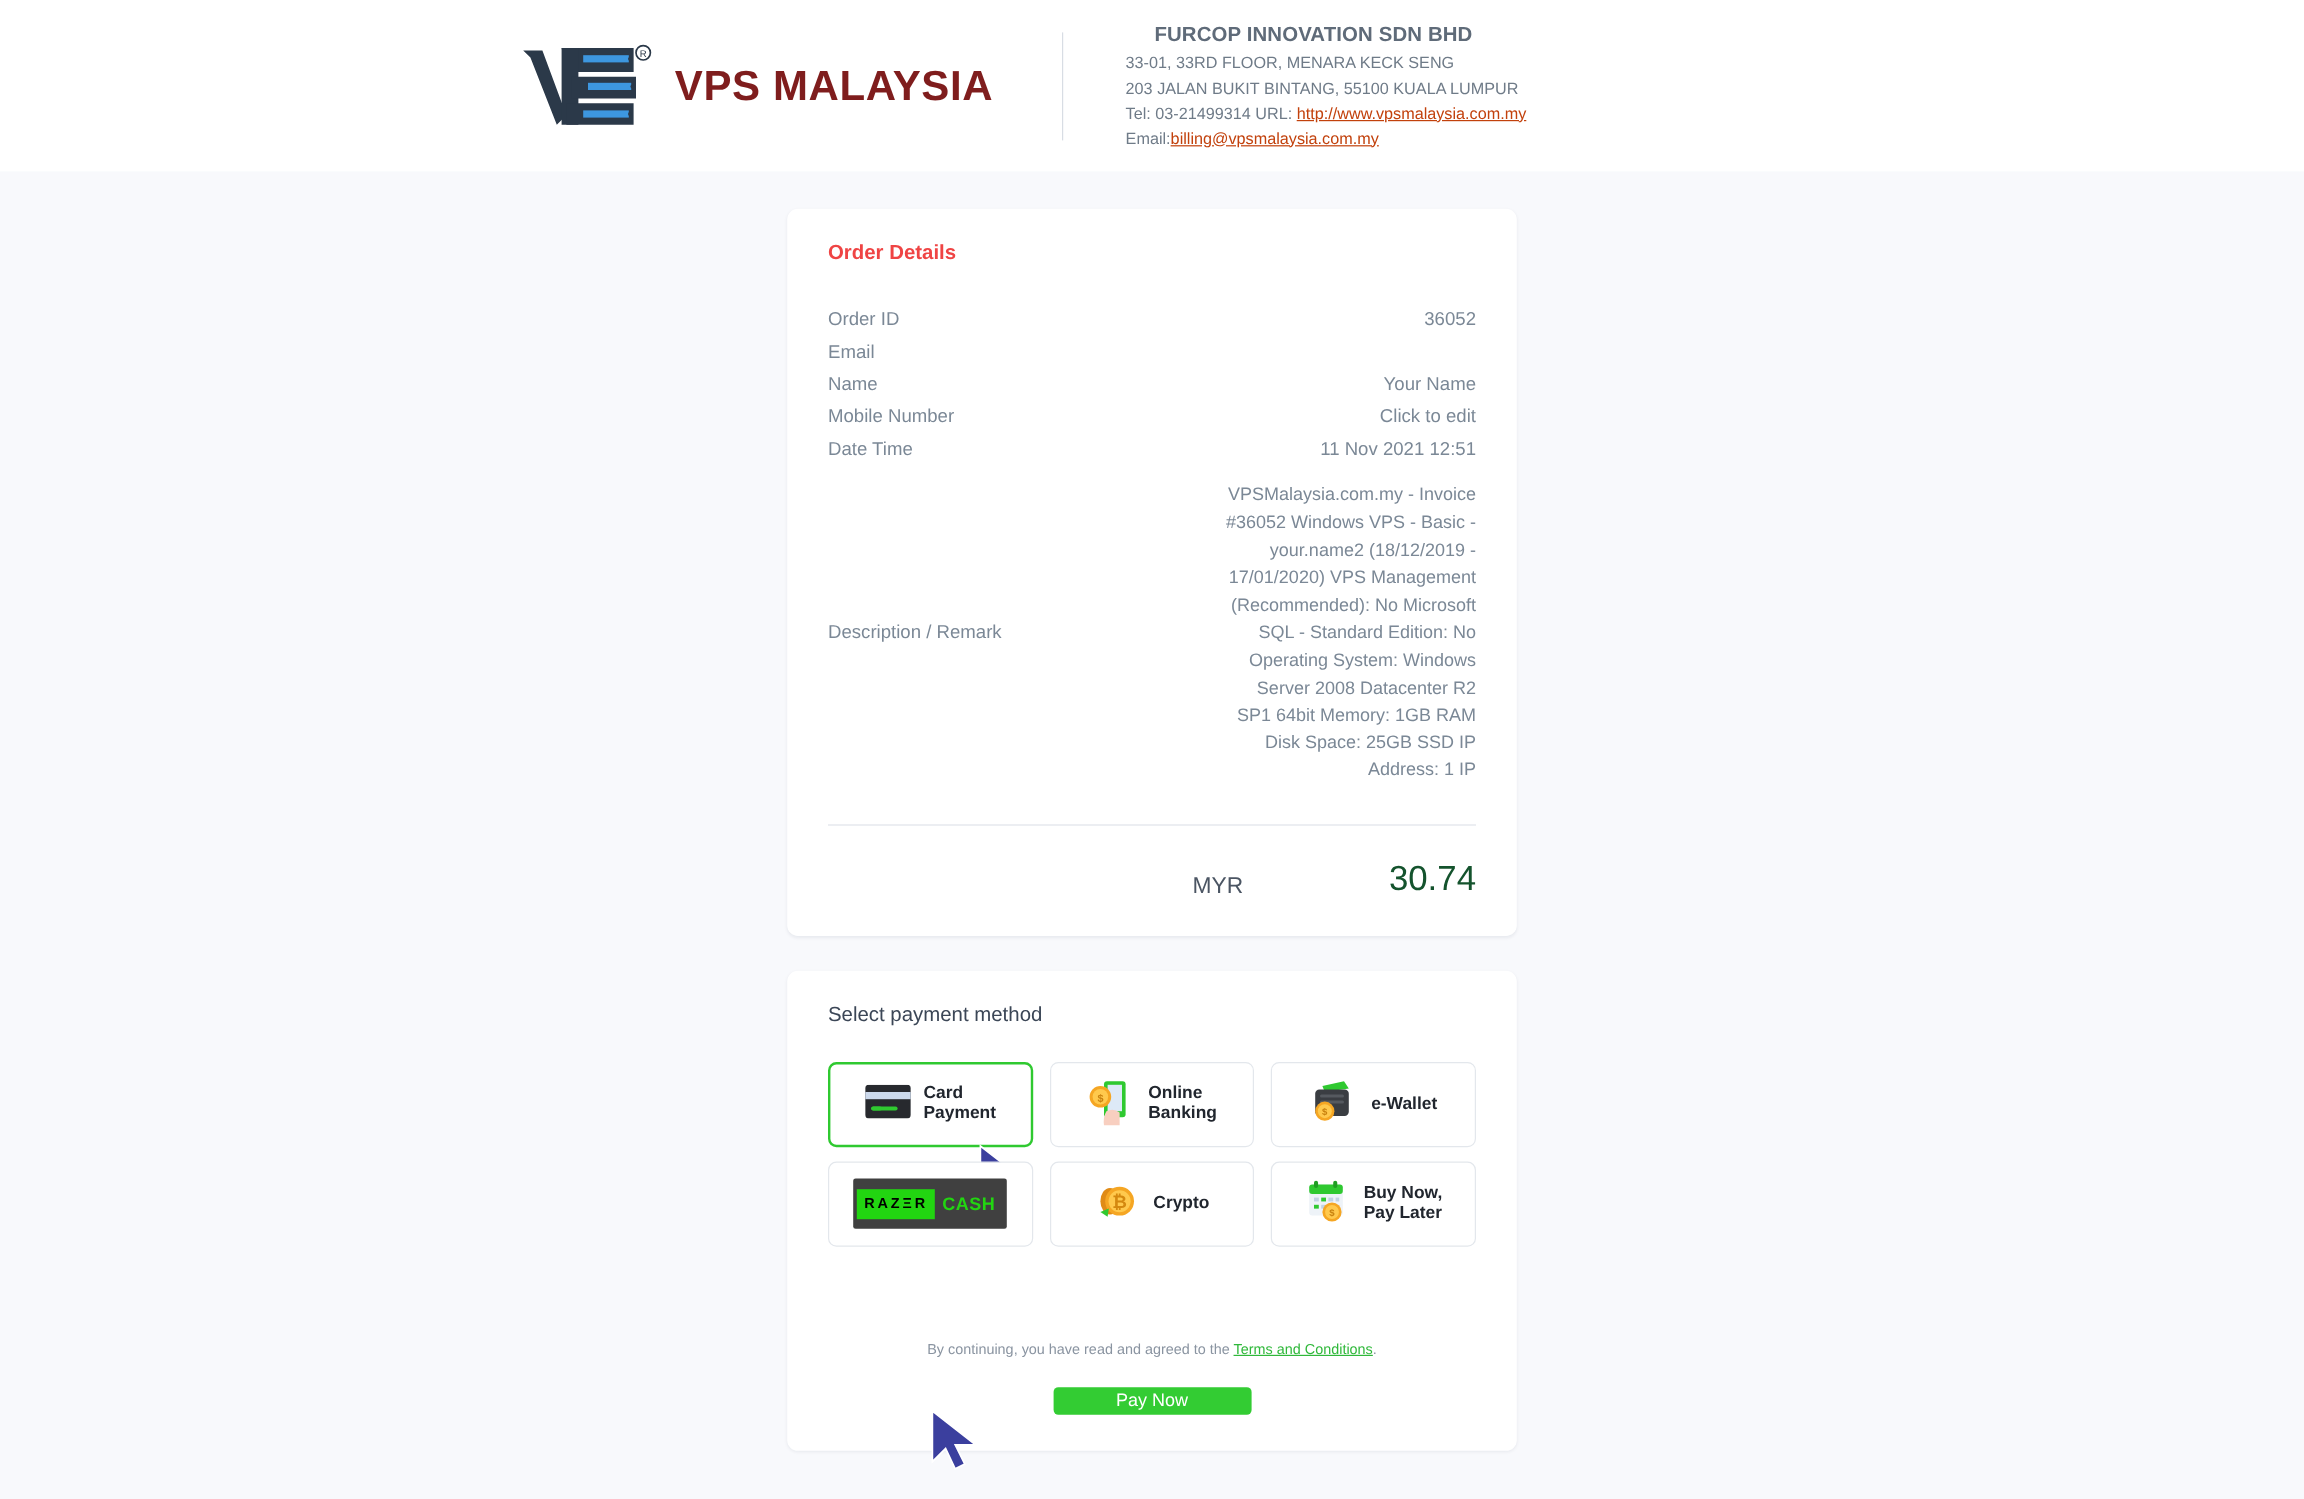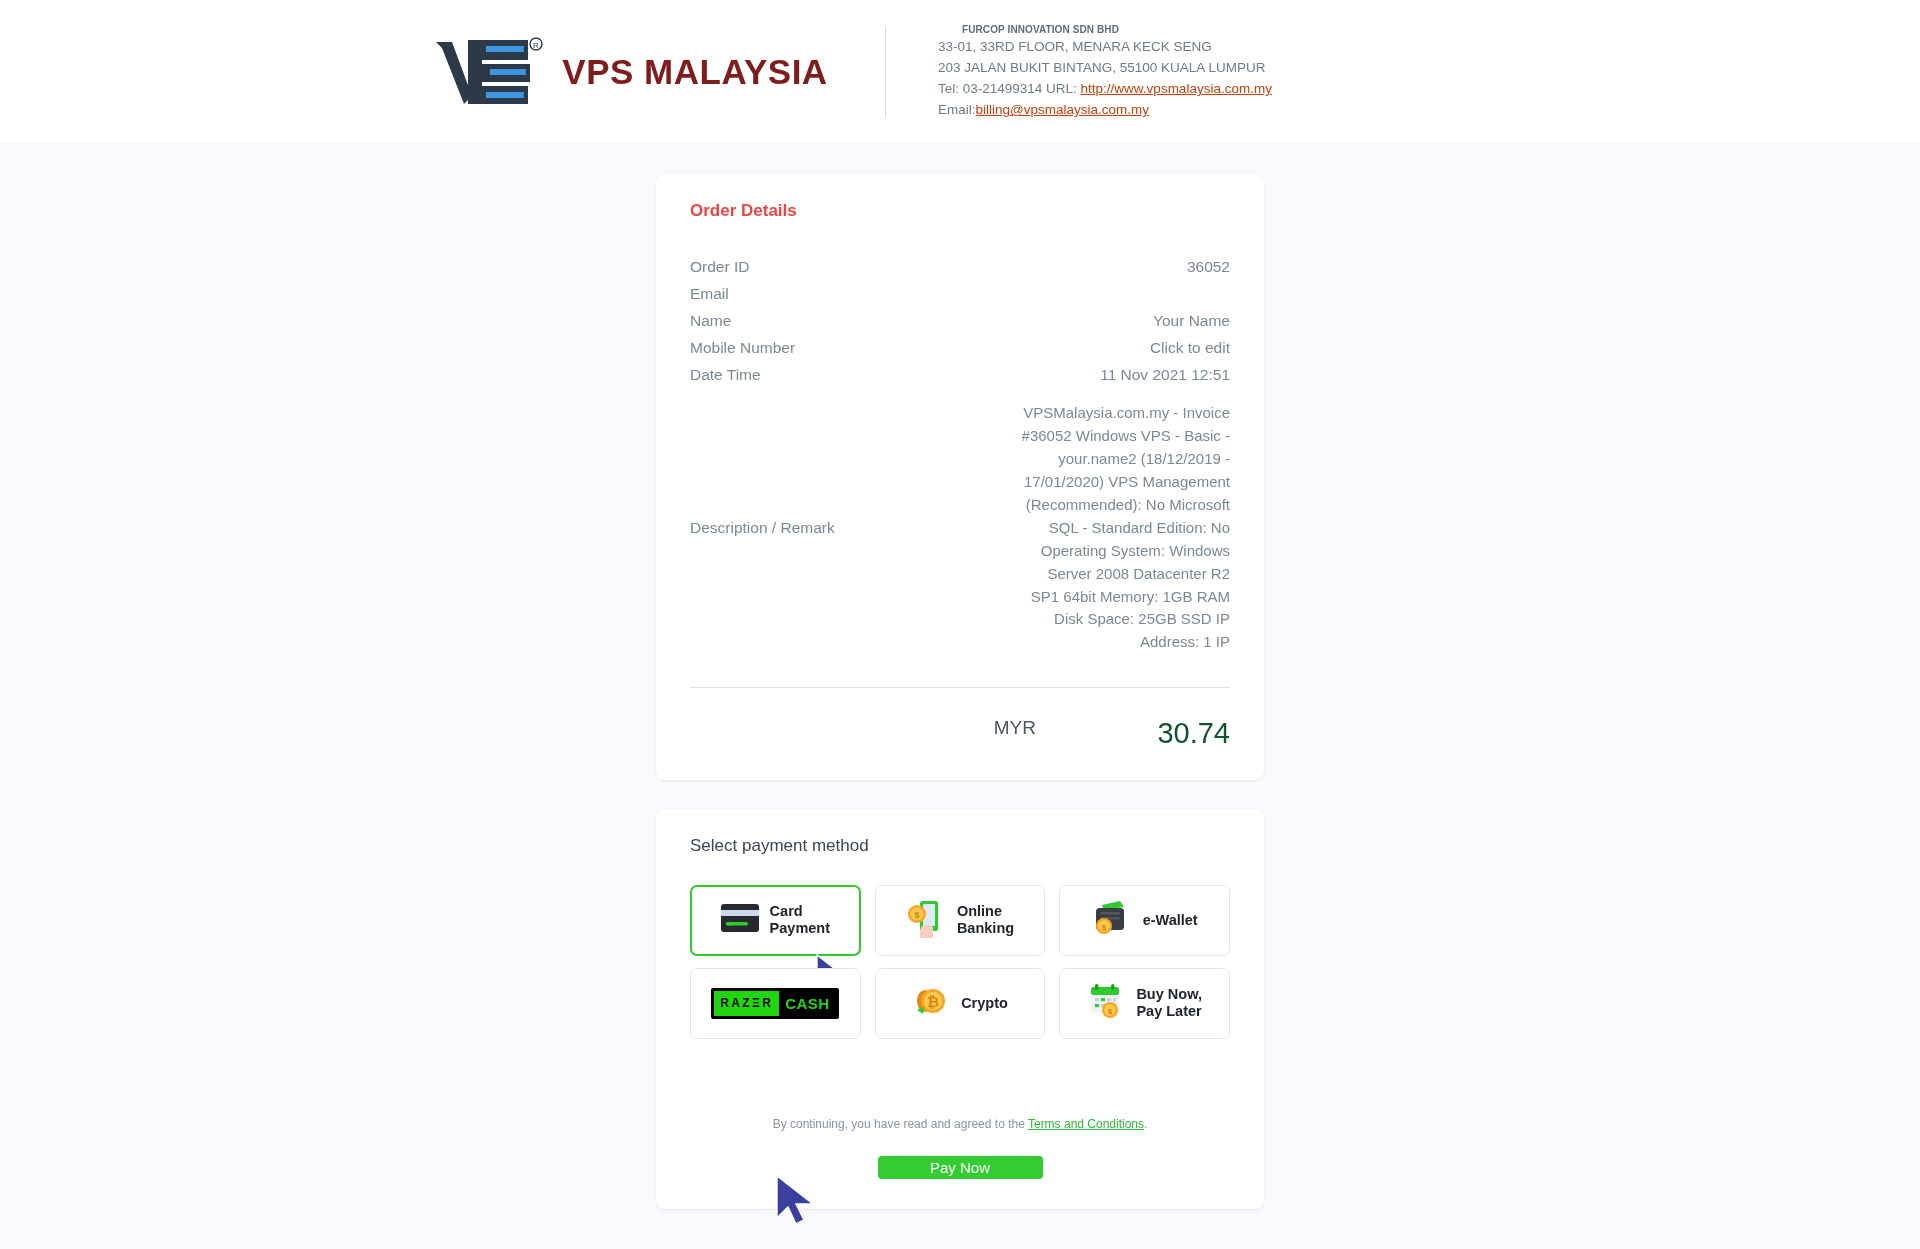--- a/index.html
+++ b/index.html
@@ -58,21 +58,21 @@
   }
   .company-block {
     font-size: 13.5px;
     line-height: 1.55;
     color: #6f7b88;
     white-space: nowrap;
   }
   .company-block .co-name {
     font-weight: bold;
     color: #5f6b79;
-    font-size: 10px;
+    font-size: 17px;
     letter-spacing: 0.1px;
     padding-left: 24px;
   }
   .company-block a {
     color: #c2410c;
     text-decoration: underline;
   }
 
   
   .page {
@@ -116,21 +116,21 @@
     line-height: 1.53;
     font-size: 15px;
   }
   .divider {
     height: 1px;
     background: #dfe3e9;
     margin: 28px 0 0 0;
   }
   .total-row {
     display: flex;
-    align-items: flex-start;
+    align-items: flex-end;
     justify-content: flex-end;
     padding-top: 29px;
     gap: 76px;
   }
   .total-cur {
     font-size: 19px;
     color: #4b5563;
   }
   .total-amt {
     font-size: 29px;
@@ -175,23 +175,23 @@
     font-weight: bold;
     color: #21262e;
     line-height: 1.17;
     white-space: pre-line;
   }
   .m-icon { flex-shrink: 0; display: block; }
 
   .razer-cash {
     display: inline-flex;
     align-items: center;
-    background: #000000;
+    background: #404040;
     border-radius: 2px;
-    height: 31px;
+    height: 42px;
     padding: 0 7px 0 0;
     gap: 0;
   }
   .rc-left {
     background: #22d511;
     color: #000;
     font-size: 12px;
     letter-spacing: 2.4px;
     font-weight: bold;
     padding: 0 6px;

